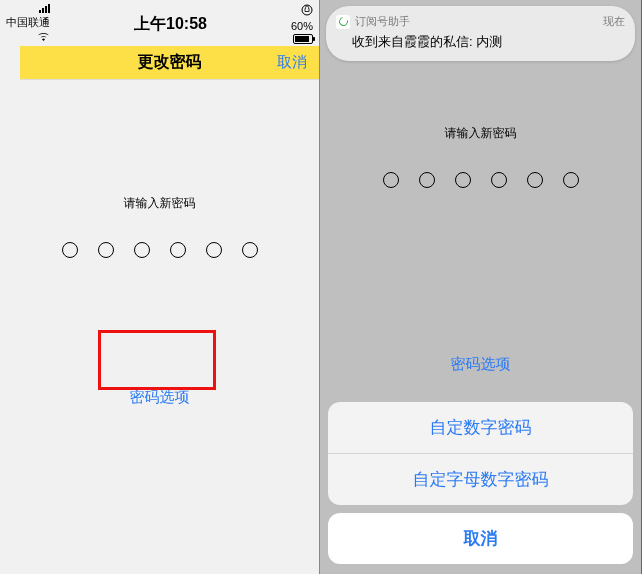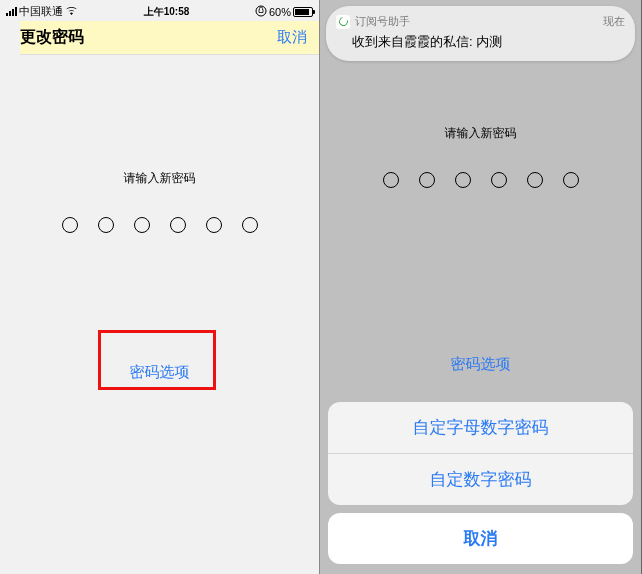--- a/index.html
+++ b/index.html
@@ -4,34 +4,34 @@
 <style>
   * { box-sizing: border-box; margin: 0; padding: 0; }
   html, body { width: 642px; height: 574px; overflow: hidden; font-family: -apple-system, "Helvetica Neue", Arial, sans-serif; }
   body { display: flex; background: #666; }
   .phone { position: relative; height: 574px; flex: 0 0 320px; overflow: hidden; }
   .phone-left { background: #f1f1f1; border-right: 1px solid #888; }
   .phone-right { background: #bfbfc0; flex: 0 0 321px; }
   
   
   .status { display: flex; align-items: center; justify-content: space-between; padding: 4px 6px 2px; font-size: 11px; color: #000; }
-  .status .left, .status .right { display: flex; align-items: center; gap: 2px; }
-  .status .time { font-weight: 600; font-size: 10px; }
+  .status .left, .status .right { display: flex; align-items: flex-end; gap: 2px; flex-direction: column; }
+  .status .time { font-weight: 600; font-size: 16px; }
   .bars { display: inline-flex; align-items: flex-end; gap: 1px; }
   .bars span { width: 2px; background: #000; display: inline-block; }
   .bars span:nth-child(1){height:3px;} .bars span:nth-child(2){height:5px;}
   .bars span:nth-child(3){height:7px;} .bars span:nth-child(4){height:9px;}
   .wifi { font-size: 11px; }
   .battery { display:inline-flex; align-items:center; gap:2px;}
   .batt-shell { width:20px; height:10px; border:1px solid #000; border-radius:2px; position:relative; display:inline-block;}
   .batt-shell::after{content:""; position:absolute; right:-3px; top:2px; width:2px; height:4px; background:#000; border-radius:0 1px 1px 0;}
   .batt-fill{ position:absolute; left:1px; top:1px; bottom:1px; width:80%; background:#000;}
   
   
-  .navhdr { display:flex; align-items:center; justify-content:flex-start; position:relative; height:34px; background:#fef9c3; border-bottom:1px solid #ddd;margin-left:20px;}
+  .navhdr { display:flex; align-items:center; justify-content:center; position:relative; height:34px; background:#fde047; border-bottom:1px solid #ddd;margin-left:20px;}
   .navhdr .title { font-size:16px; font-weight:600; color:#000;}
   .navhdr .cancel { position:absolute; right:12px; color:#2a7af3; font-size:15px;}
   
   
   .prompt { text-align:center; margin-top:115px; font-size:12px; color:#000;}
   .dots { display:flex; justify-content:center; gap:20px; margin-top:30px;}
   .dot { width:16px; height:16px; border:1.5px solid #000; border-radius:50%; }
   
   .options-link { text-align:center; color:#2a7af3; font-size:15px; margin-top:130px; display:block;}
   .red-box1 { position:absolute; left:98px; top:330px; width:118px; height:60px; border:3px solid #e11; }
@@ -129,18 +129,18 @@
     <div class="dot"></div>
     <div class="dot"></div>
     <div class="dot"></div>
     <div class="dot"></div>
     <div class="dot"></div>
     <div class="dot"></div>
   </div>
   <span class="peek-link">密码选项</span>
   <div class="sheet">
     <div class="sheet-group">
+      <div class="sheet-item">自定数字密码</div>
       <div class="sheet-item">自定字母数字密码</div>
-      <div class="sheet-item">自定数字密码</div>
     </div>
     <div class="sheet-cancel">取消</div>
   </div>
 </div>
 
 </body></html>

